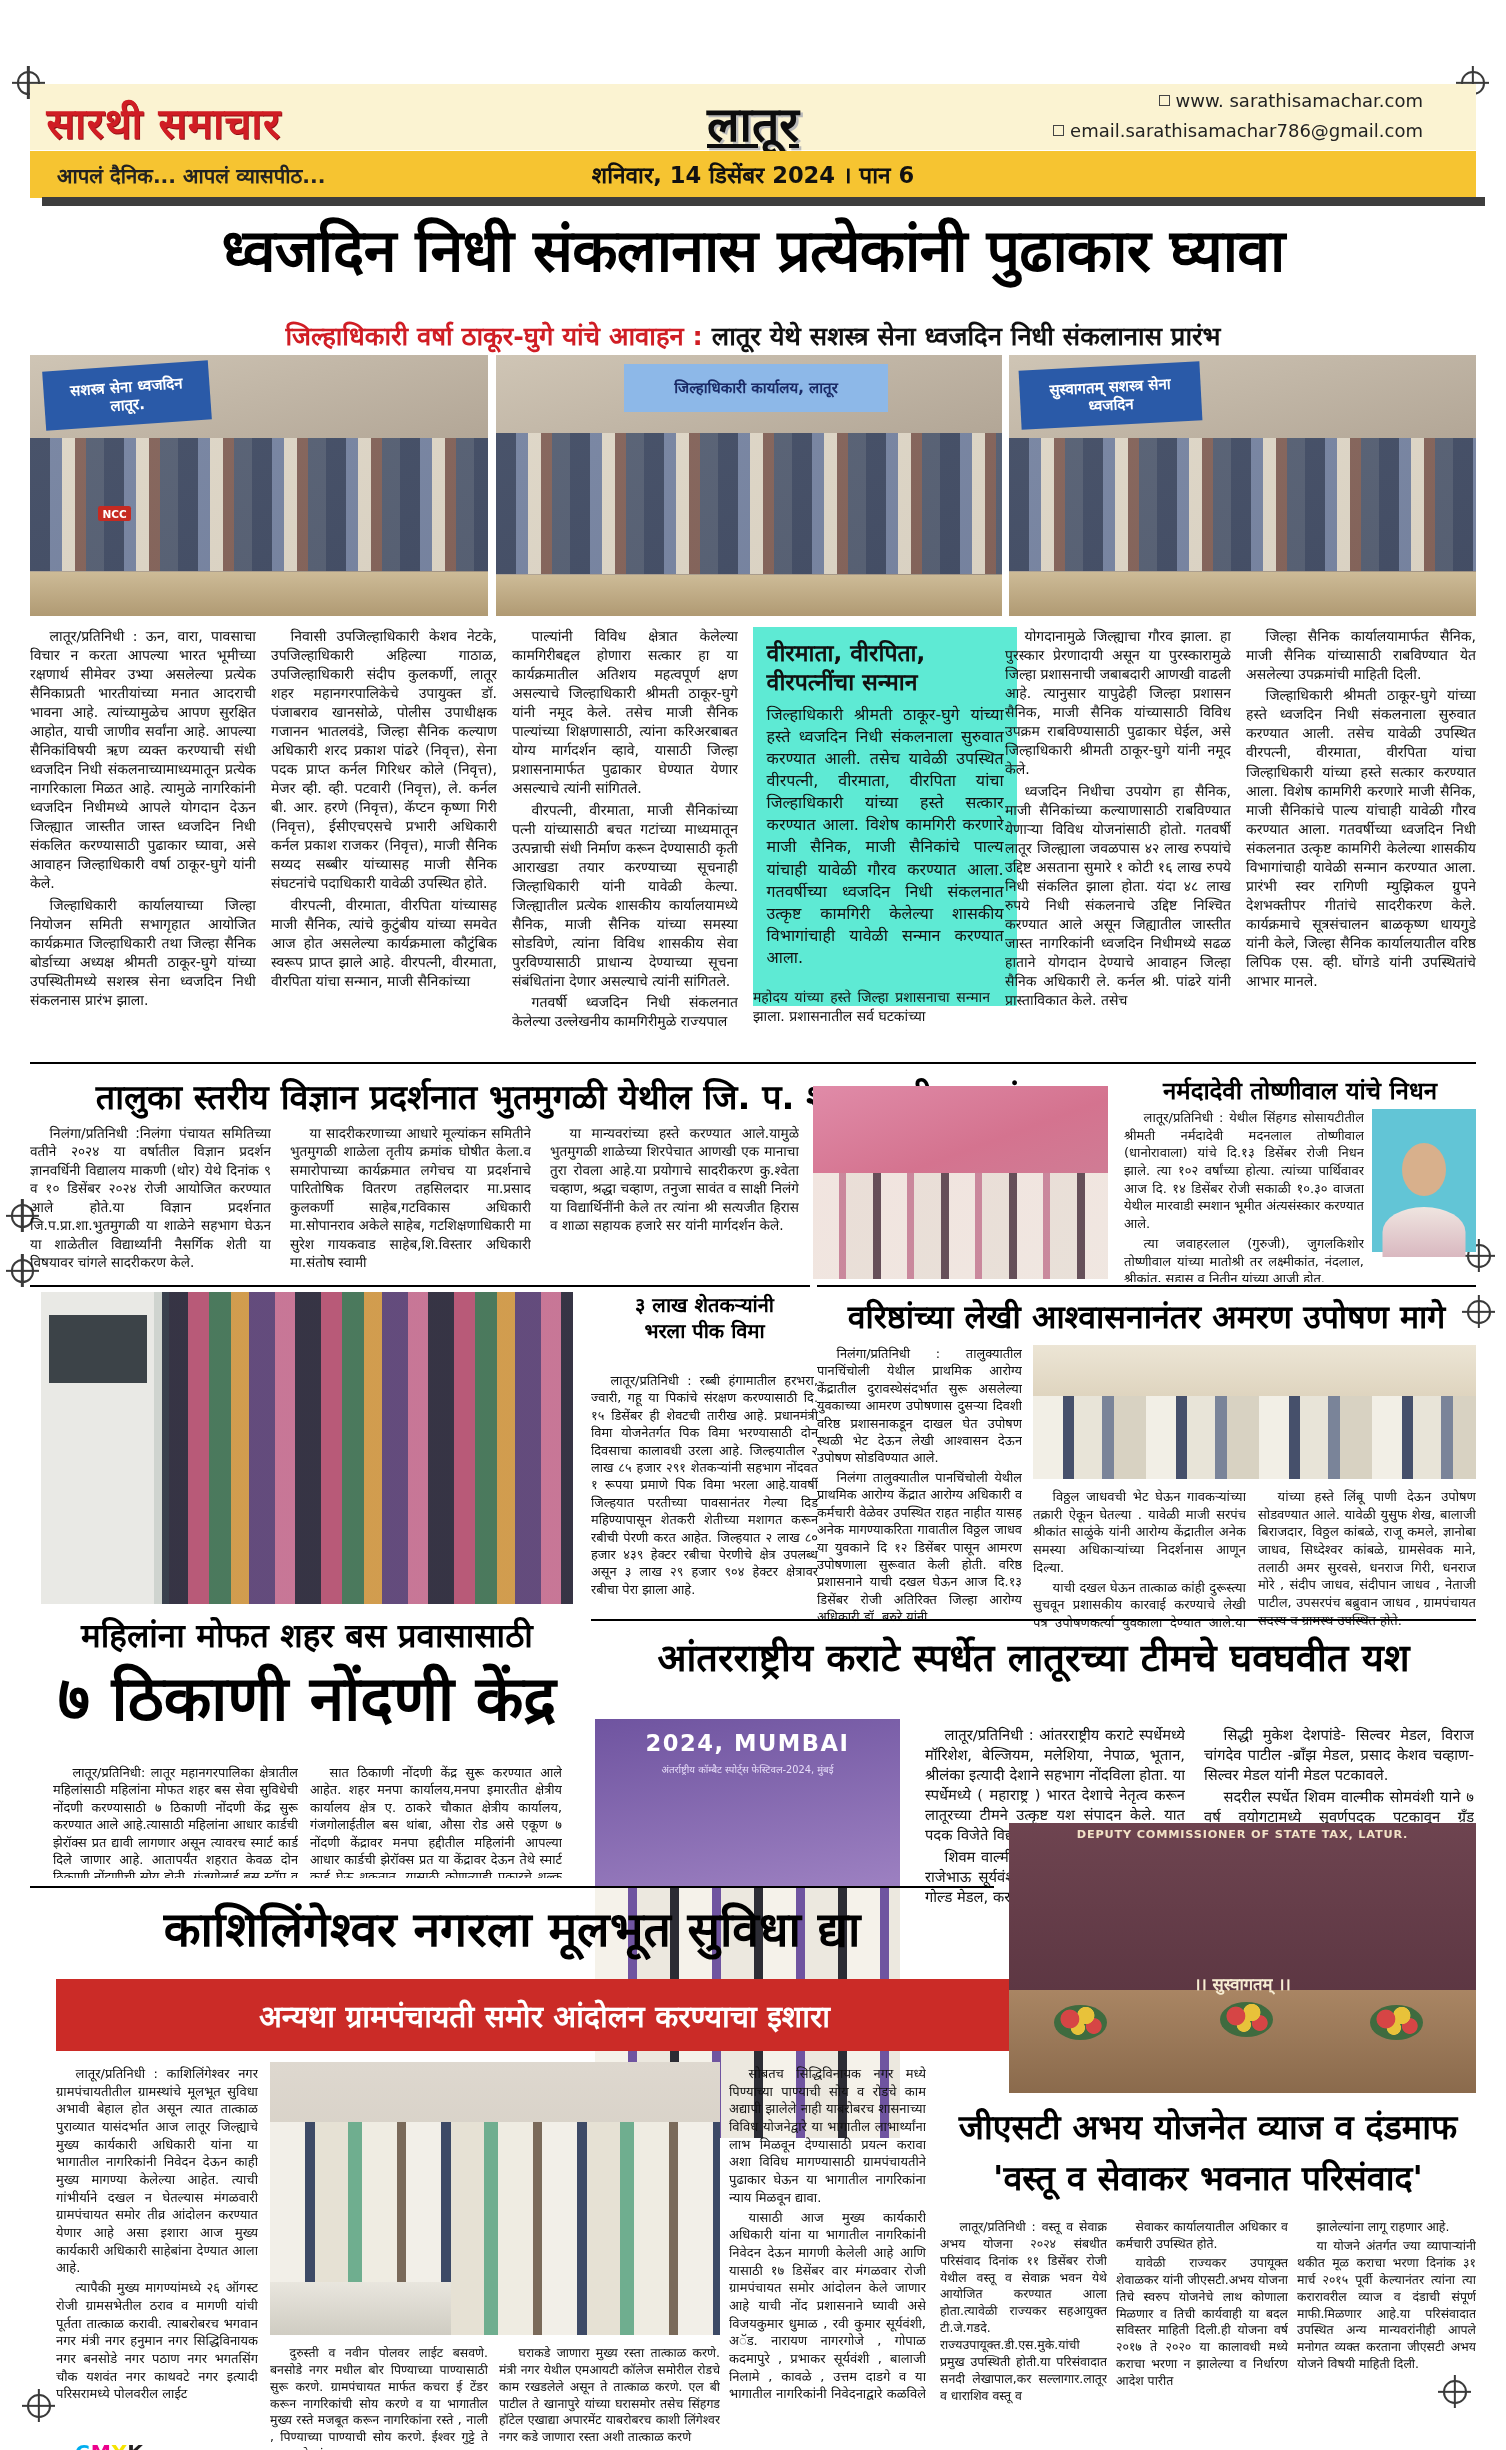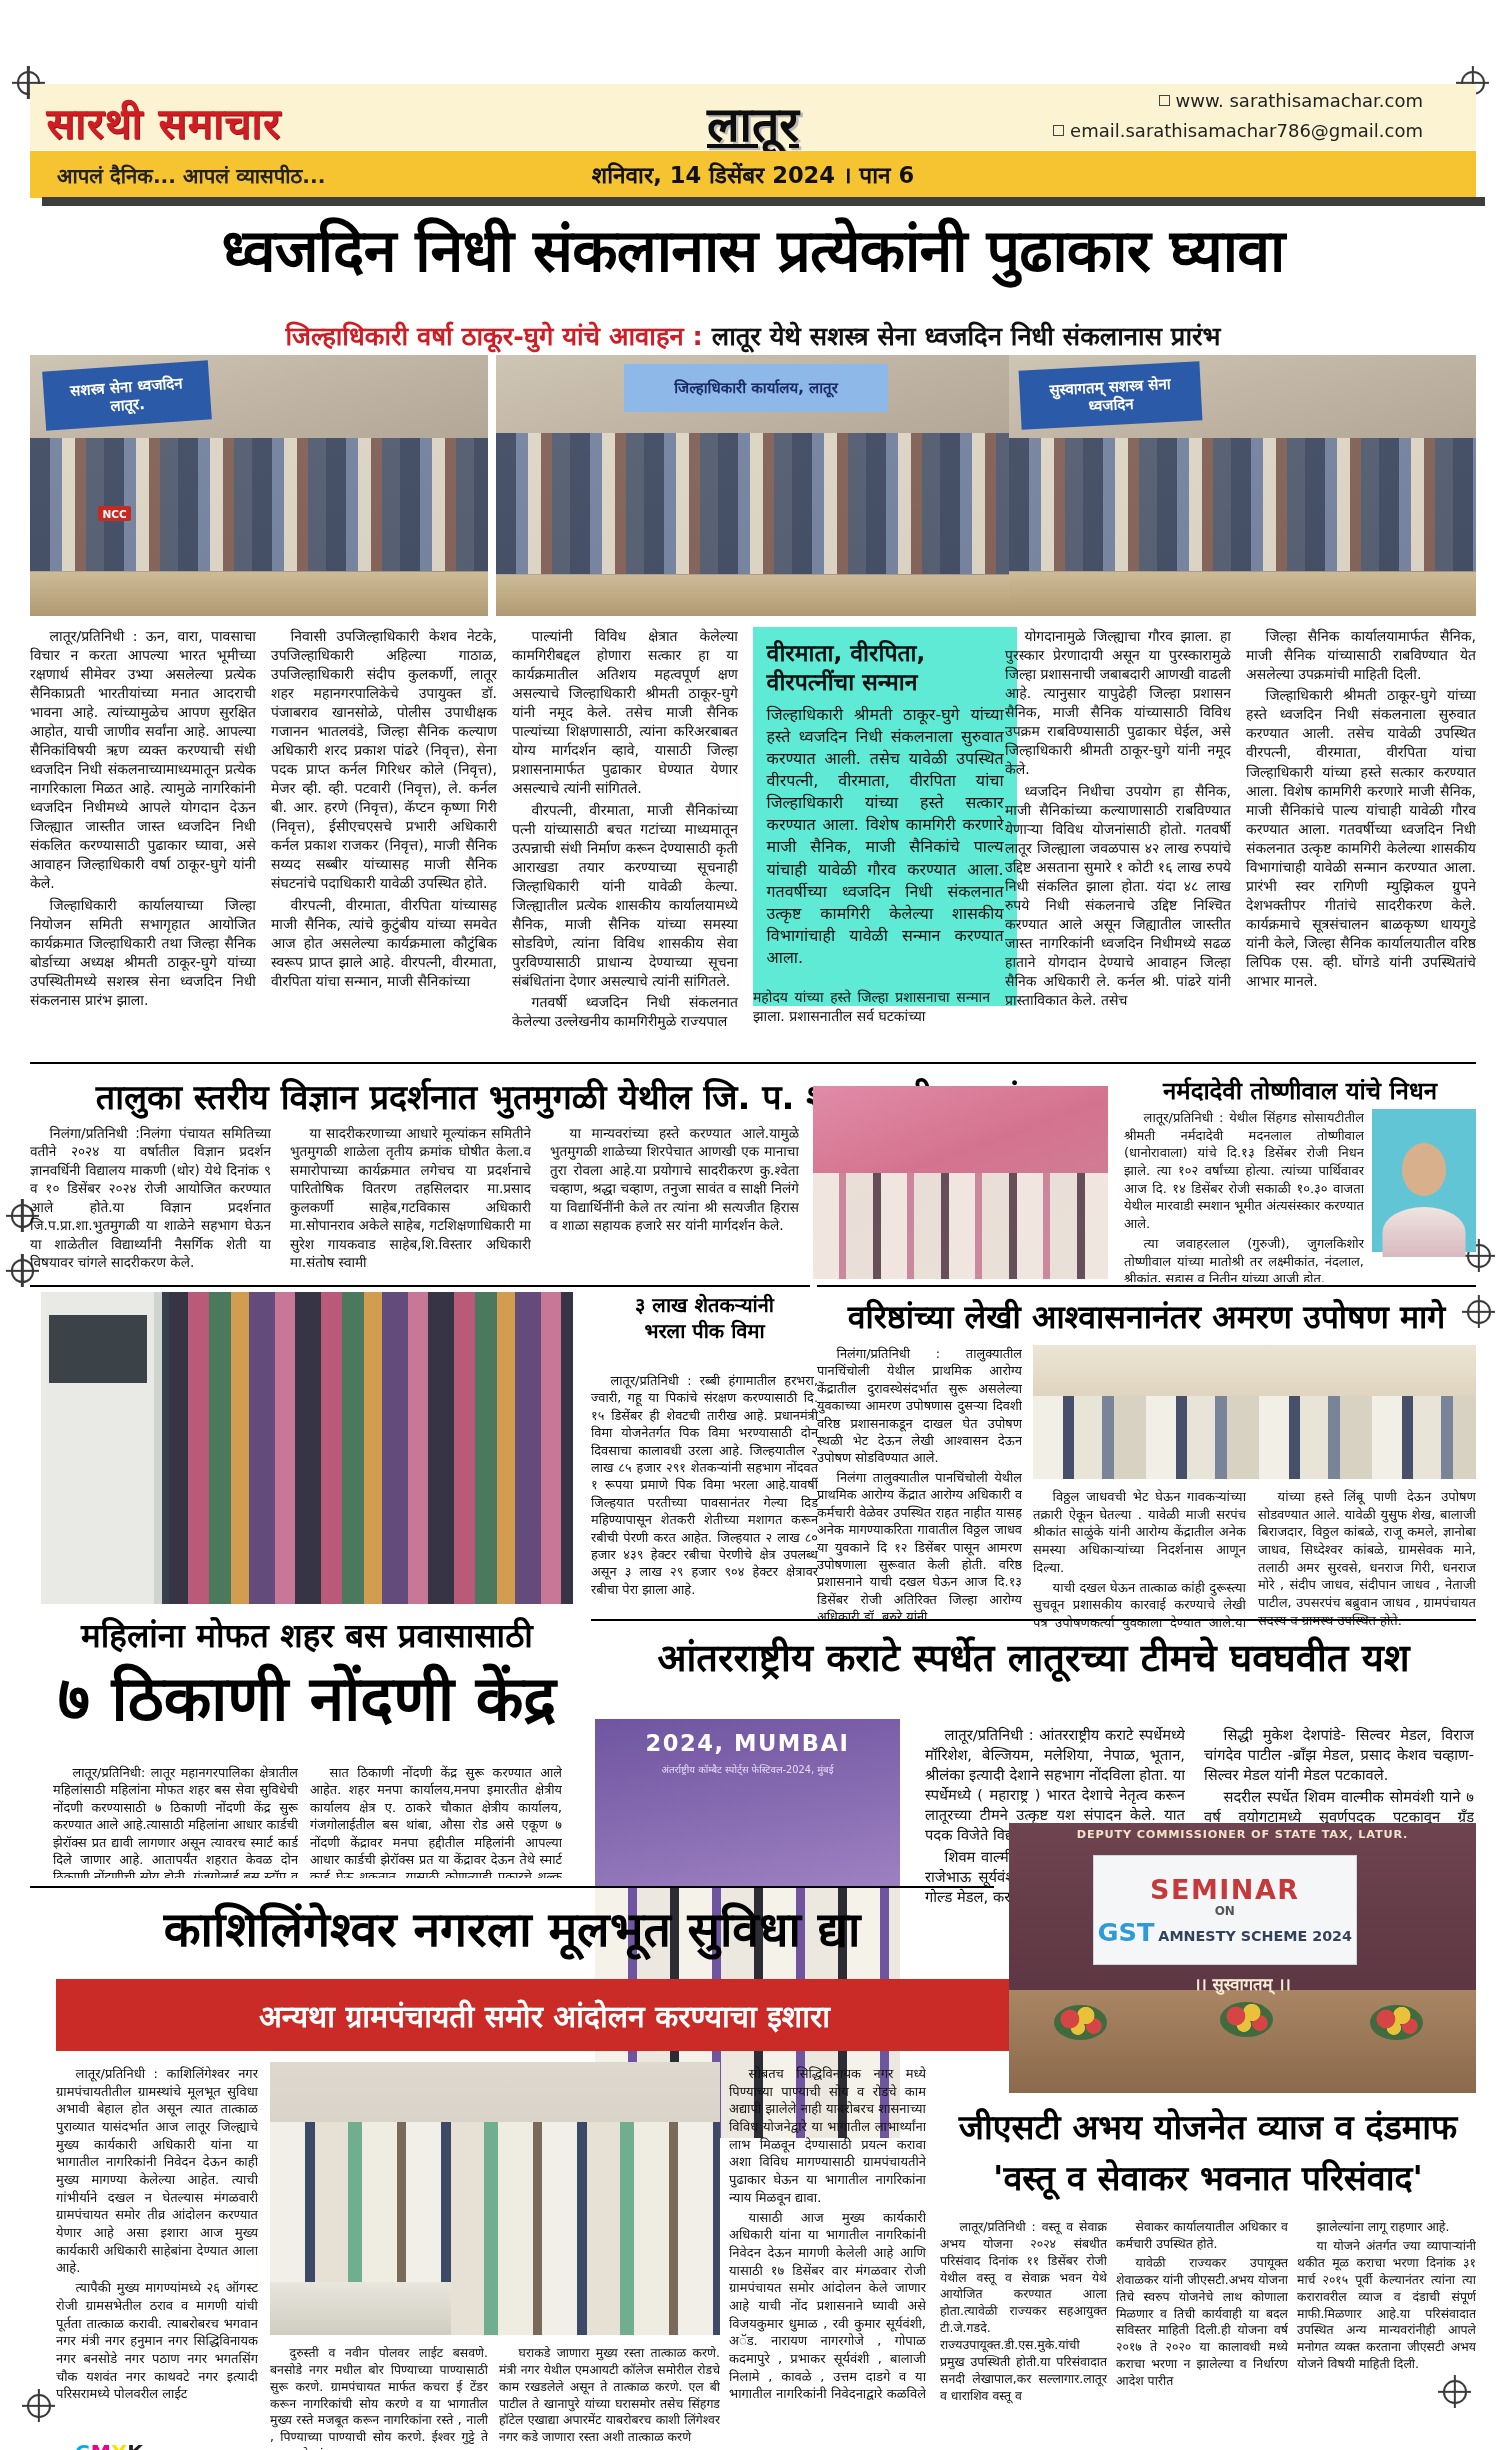--- a/index.html
+++ b/index.html
@@ -104,21 +104,21 @@
   <div class="abs h-sub" style="left:30px;top:318px;width:1446px;">
     <span class="red">जिल्हाधिकारी वर्षा ठाकूर-घुगे यांचे आवाहन : </span><span>लातूर येथे सशस्त्र सेना ध्वजदिन निधी संकलानास प्रारंभ</span>
   </div>
 
   <div class="abs ph" style="left:30px;top:355px;width:458px;height:261px;">
     <div class="pbanner" style="left:13.6px;top:10.5px;width:151px;height:53px;transform:rotate(-4deg);">सशस्त्र सेना ध्वजदिन लातूर.</div>
     <div class="crowd" style="top:83px;bottom:45px;"></div>
     <div class="ncc" style="left:68px;top:151px;">NCC</div>
     <div class="ptable" style="height:44px;"></div>
   </div>
-  <div class="abs ph" style="left:496px;top:355px;width:506px;height:261px;padding-left:32px;">
+  <div class="abs ph" style="left:496px;top:355px;width:506px;height:261px;">
     <div class="pbanner" style="left:128px;top:9px;width:249px;height:42px;background:#8db8e8;color:#1a2a66;">जिल्हाधिकारी कार्यालय, लातूर</div>
     <div class="crowd" style="top:78px;bottom:42px;"></div>
     <div class="ptable" style="height:41px;"></div>
   </div>
   <div class="abs ph" style="left:1009px;top:355px;width:467px;height:261px;">
     <div class="pbanner" style="left:10.5px;top:10.5px;width:166px;height:53px;transform:rotate(-3deg);">सुस्वागतम् सशस्त्र सेना ध्वजदिन</div>
     <div class="crowd" style="top:83px;bottom:45px;"></div>
     <div class="ptable" style="height:44px;"></div>
   </div>
 
@@ -247,25 +247,20 @@
   <div class="abs col" style="left:499px;top:2345px;width:221px;height:105px;font-size:12.4px;">
       <p>घराकडे जाणारा मुख्य रस्ता तात्काळ करणे. मंत्री नगर येथील एमआयटी कॉलेज समोरील रोडचे काम रखडलेले असून ते तात्काळ करणे. एल बी पाटील ते खानापुरे यांच्या घरासमोर तसेच सिंहगड हॉटेल एखाद्या अपारमेंट याबरोबरच काशी लिंगेश्वर नगर कडे जाणारा रस्ता अशी तात्काळ करणे</p>
     </div>
   <div class="abs col" style="left:729px;top:2065px;width:197px;height:339px;font-size:13px;">
       <p>सोबतच सिद्धिविनायक नगर मध्ये पिण्याच्या पाण्याची सोय व रोडचे काम अद्यापी झालेले नाही याबरोबरच शासनाच्या विविध योजनेद्वारे या भागातील लाभार्थ्यांना लाभ मिळवून देण्यासाठी प्रयत्न करावा अशा विविध मागण्यासाठी ग्रामपंचायतीने पुढाकार घेऊन या भागातील नागरिकांना न्याय मिळवून द्यावा.</p>
       <p>यासाठी आज मुख्य कार्यकारी अधिकारी यांना या भागातील नागरिकांनी निवेदन देऊन मागणी केलेली आहे आणि यासाठी १७ डिसेंबर वार मंगळवार रोजी ग्रामपंचायत समोर आंदोलन केले जाणार आहे याची नोंद प्रशासनाने घ्यावी असे विजयकुमार धुमाळ , रवी कुमार सूर्यवंशी, अॅड. नारायण नागरगोजे , गोपाळ कदमापुरे , प्रभाकर सूर्यवंशी , बालाजी निलामे , कावळे , उत्तम दाडगे व या भागातील नागरिकांनी निवेदनाद्वारे कळविले आहे.</p>
     </div>
 
   <div class="abs ph ph-gst" style="left:1009px;top:1823px;width:467px;height:270px;">
     <div class="gst-top">DEPUTY COMMISSIONER OF STATE TAX, LATUR.</div>
-    <div class="gst-banner">
-      <span class="s1">SEMINAR</span>
-      <span class="s2">ON</span>
-      <span><span class="s3">GST</span> <span class="s4">AMNESTY SCHEME 2024</span></span>
-    </div>
     <div class="gst-welcome">।। सुस्वागतम् ।।</div>
     <div class="flower" style="left:45px;bottom:53px;"></div>
     <div class="flower" style="left:211px;bottom:56px;"></div>
     <div class="flower" style="right:53px;bottom:53px;"></div>
   </div>
   <div class="abs h2" style="left:940px;top:2103px;width:536px;font-size:34px;white-space:nowrap;overflow:hidden;">जीएसटी अभय योजनेत व्याज व दंडमाफ</div>
   <div class="abs h2" style="left:940px;top:2154px;width:536px;font-size:34px;white-space:nowrap;overflow:hidden;">'वस्तू व सेवाकर भवनात परिसंवाद'</div>
   <div class="abs col" style="left:940px;top:2219px;width:167px;height:190px;font-size:12.4px;">
       <p>लातूर/प्रतिनिधी : वस्तू व सेवाक्र अभय योजना २०२४ संबधीत परिसंवाद दिनांक ११ डिसेंबर रोजी येथील वस्तू व सेवाक्र भवन येथे आयोजित करण्यात आला होता.त्यावेळी राज्यकर सहआयुक्त टी.जे.गडदे. राज्यउपायूक्त.डी.एस.मुके.यांची प्रमुख उपस्थिती होती.या परिसंवादात सनदी लेखापाल,कर सल्लागार.लातूर व धाराशिव वस्तू व</p>
     </div>

